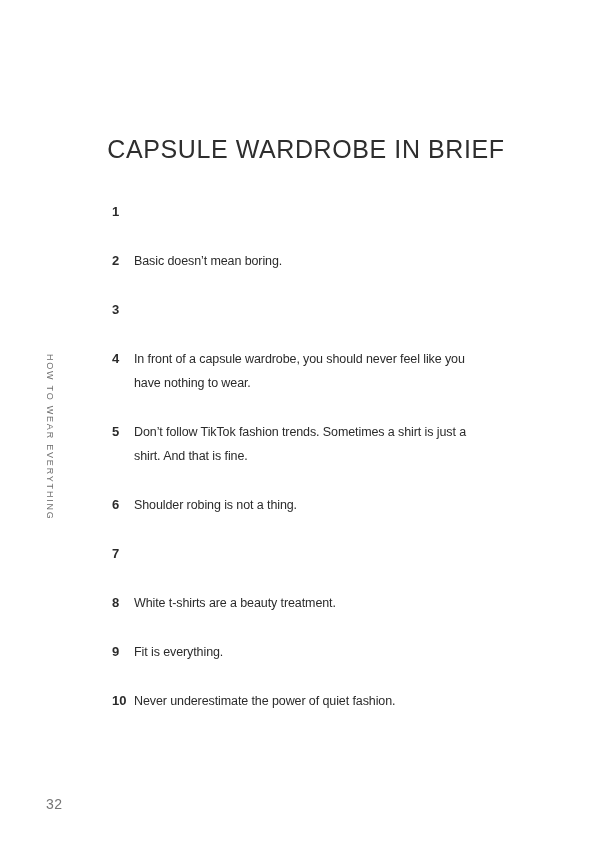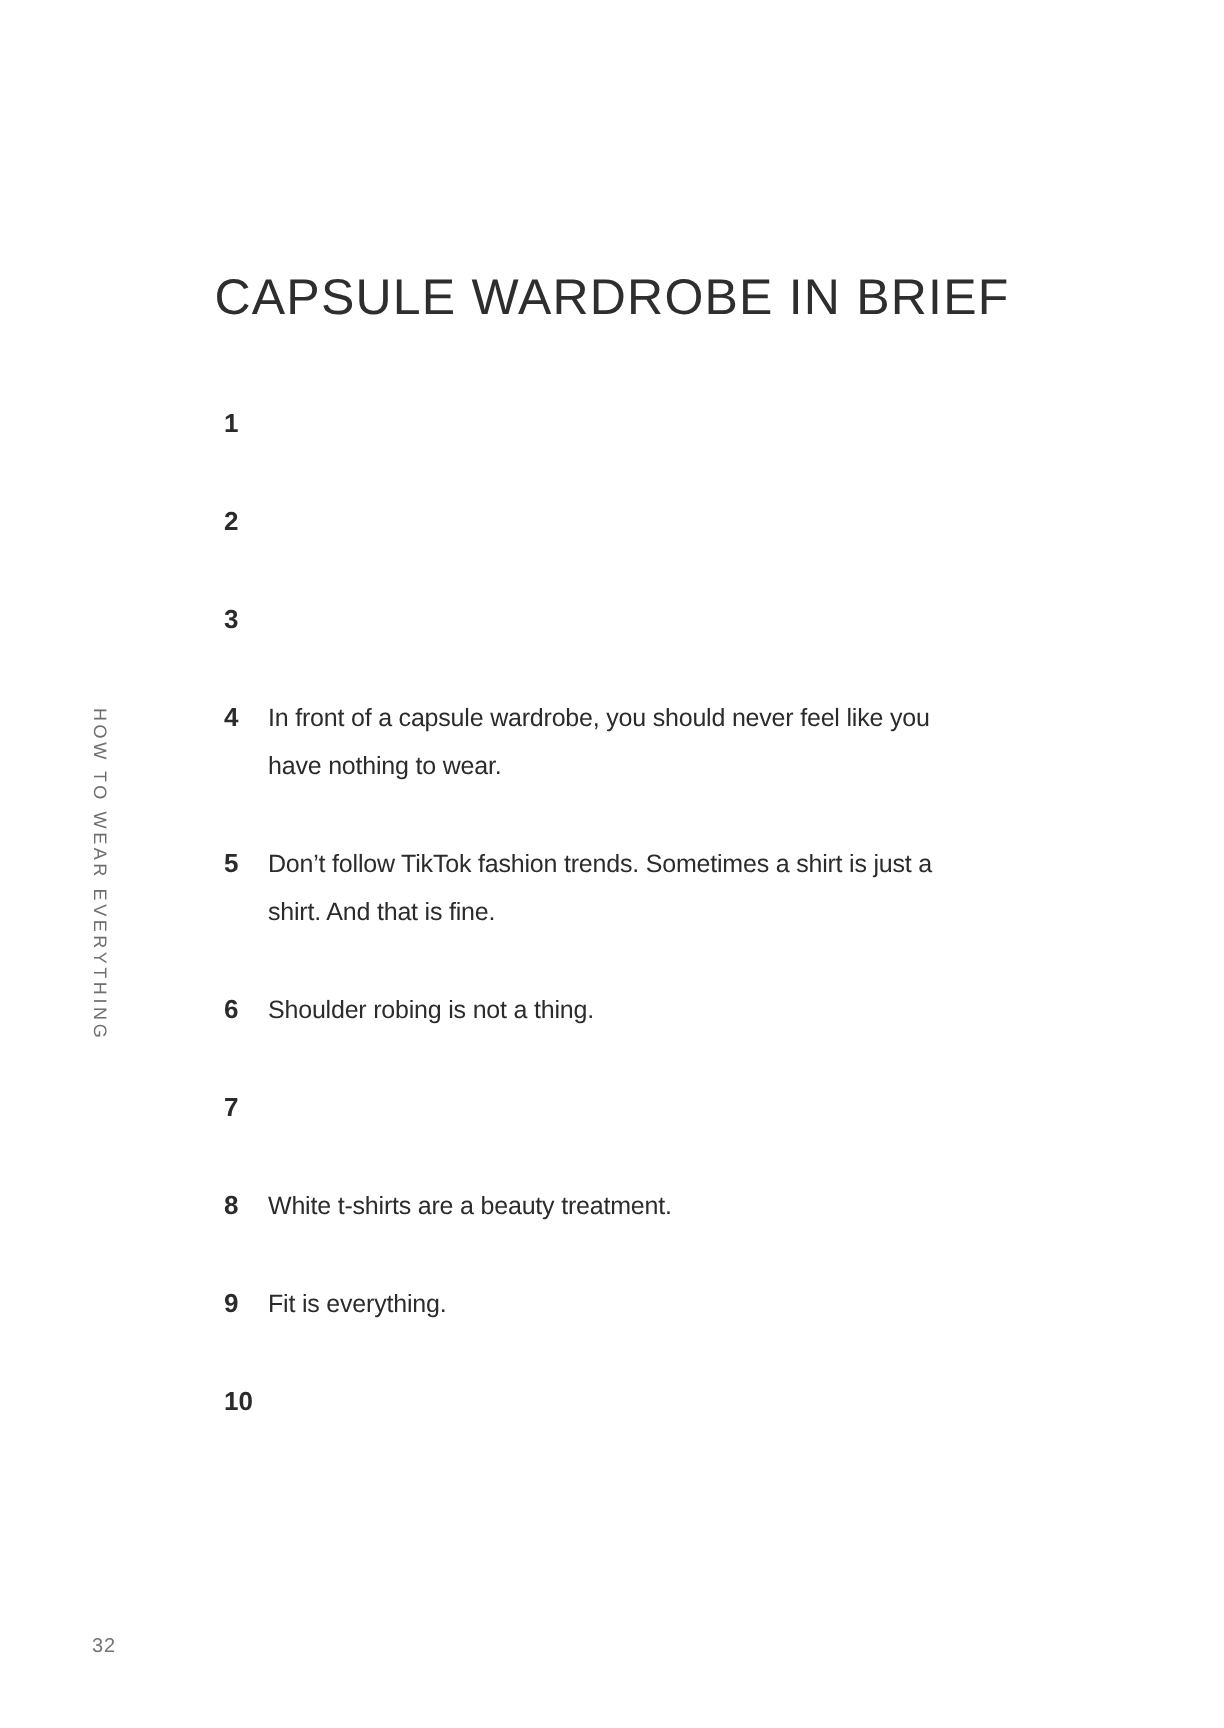--- a/index.html
+++ b/index.html
@@ -59,42 +59,42 @@
     font-size: 12.5px;
     line-height: 24px;
     letter-spacing: -0.1px;
     white-space: pre-line;
     color: #2b2b2b;
   }
   .page-number {
     position: absolute;
     left: 46px;
     top: 796px;
-    font-size: 10px;
+    font-size: 14px;
     letter-spacing: 0.5px;
     color: #757575;
-    margin-top: 22px;
   }
 </style>
 </head>
 <body>
 
 <div class="page">
 
   <h1 class="title">CAPSULE WARDROBE IN BRIEF</h1>
 
   <div class="sidebar-text">HOW TO WEAR EVERYTHING</div>
 
   <div class="brief-list">
   <div class="item">
     <span class="item-num">1</span>
   </div>
 
   <div class="item">
     <span class="item-num">2</span>
+    <span class="item-text">Basic doesn’t mean boring.</span>
   </div>
 
   <div class="item">
     <span class="item-num">3</span>
   </div>
 
   <div class="item">
     <span class="item-num">4</span>
     <span class="item-text">In front of a capsule wardrobe, you should never feel like you
 have nothing to wear.</span>
@@ -120,18 +120,19 @@
     <span class="item-text">White t-shirts are a beauty treatment.</span>
   </div>
 
   <div class="item">
     <span class="item-num">9</span>
     <span class="item-text">Fit is everything.</span>
   </div>
 
   <div class="item">
     <span class="item-num">10</span>
+    <span class="item-text">Never underestimate the power of quiet fashion.</span>
   </div>
 </div>
 
   <div class="page-number">32</div>
 
 </div>
 
 </body></html>

